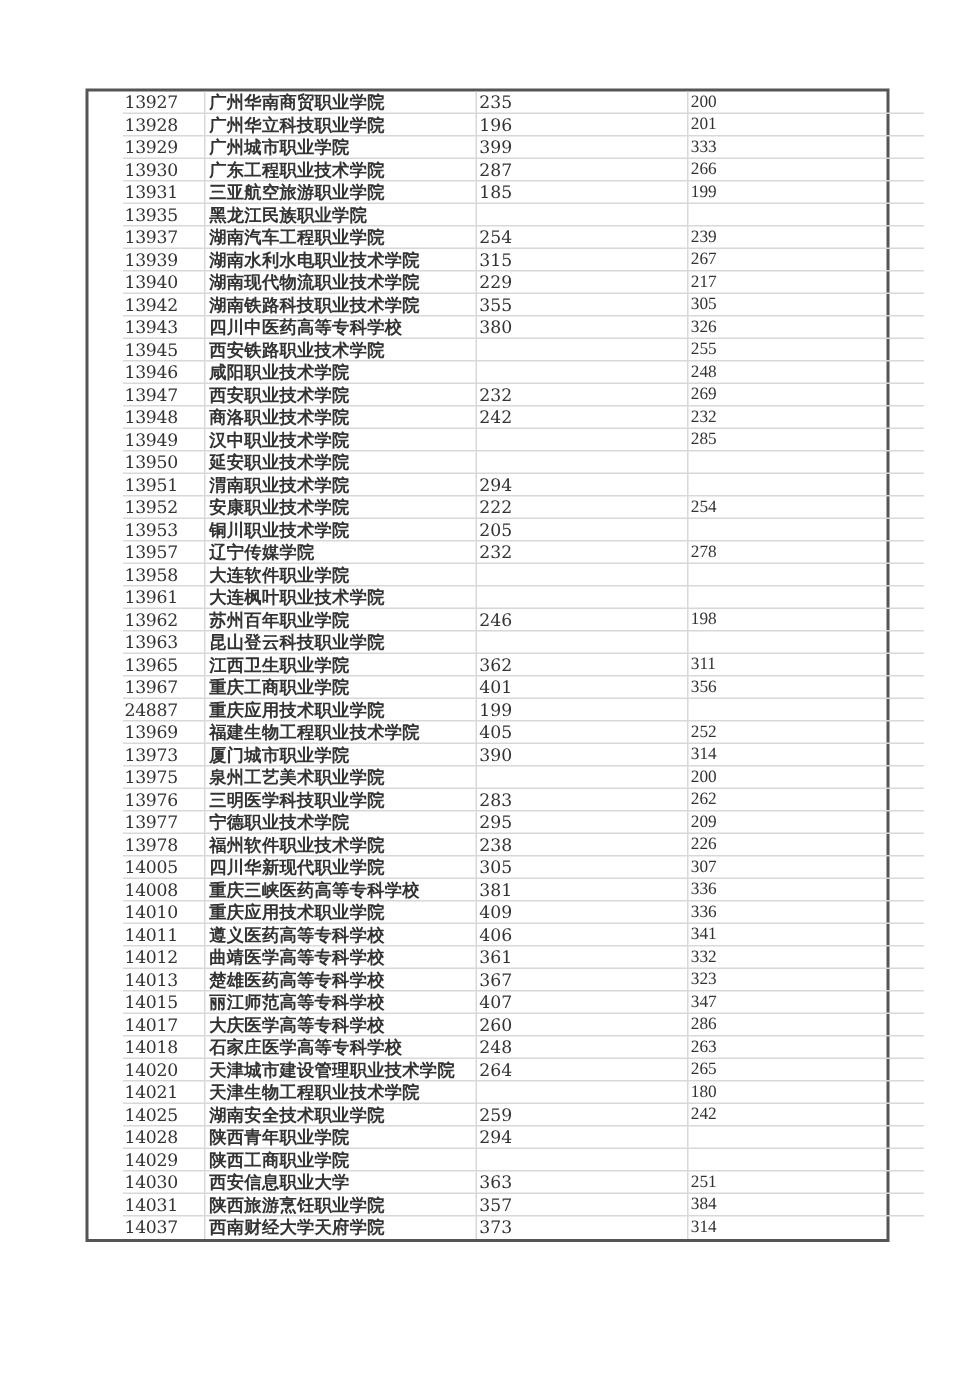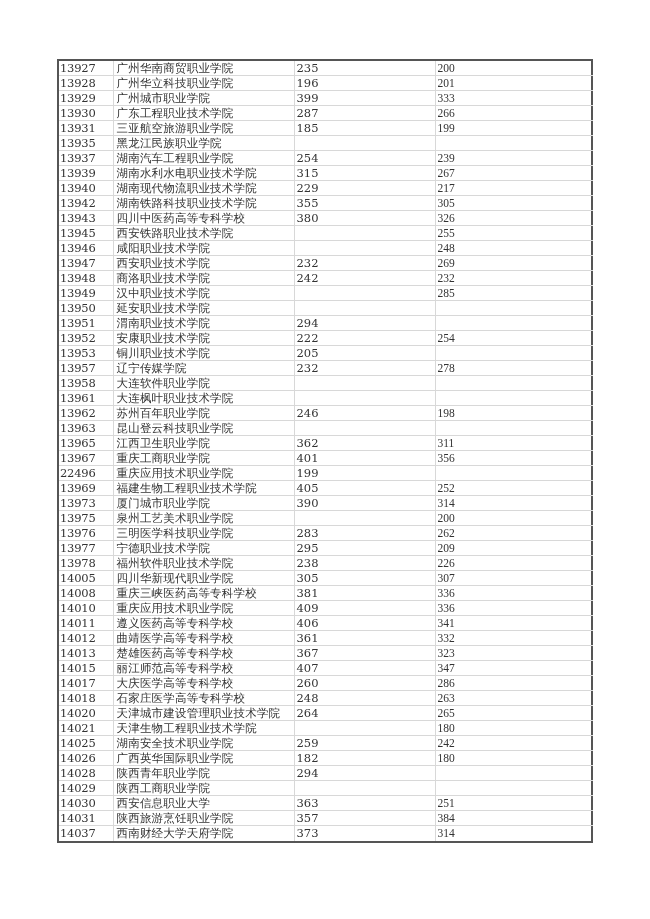--- a/index.html
+++ b/index.html
@@ -12,38 +12,39 @@
     border-collapse: collapse;
     box-sizing: border-box;
   }
   table.grid {
     border-collapse: collapse;
     width: 100%;
     table-layout: fixed;
     font-family: "DejaVu Serif", "Liberation Serif", serif;
     font-size: 11.5px;
     color: #333;
+    margin-left: 23px;
   }
   table.grid col.c-code { width: 54px; }
   table.grid col.c-name { width: 181px; }
   table.grid col.c-s1 { width: 141px; }
   table.grid col.c-s2 { width: 158px; }
   table.grid td {
     height: 14.8px;
     padding: 0 0 0 2px;
     line-height: 14px;
     border-bottom: 1px solid #d8d8d8;
     border-right: 1px solid #d8d8d8;
     white-space: nowrap;
     overflow: hidden;
     vertical-align: middle;
     box-sizing: border-box;
   }
   table.grid td.code { padding-left: 1px; letter-spacing: -0.2px; }
-  table.grid td.name { padding-left: 3px; letter-spacing: 0.2px; }
+  table.grid td.name { padding-left: 3px; letter-spacing: 0.2px; font-weight: bold; }
   table.grid td.s2 { border-right: none; font-family: Liberation Serif, serif; }
   table.grid tr:last-child td { border-bottom: none; }
 </style>
 </head>
 <body>
 
 <div class="sheet">
   <table class="grid">
     <colgroup>
       <col class="c-code">
@@ -208,21 +209,21 @@
           <td class="s1">362</td>
           <td class="s2">311</td>
         </tr>
         <tr>
           <td class="code">13967</td>
           <td class="name">重庆工商职业学院</td>
           <td class="s1">401</td>
           <td class="s2">356</td>
         </tr>
         <tr>
-          <td class="code">22496</td>
+          <td class="code">24887</td>
           <td class="name">重庆应用技术职业学院</td>
           <td class="s1">199</td>
           <td class="s2"></td>
         </tr>
         <tr>
           <td class="code">13969</td>
           <td class="name">福建生物工程职业技术学院</td>
           <td class="s1">405</td>
           <td class="s2">252</td>
         </tr>
@@ -320,26 +321,20 @@
           <td class="code">14021</td>
           <td class="name">天津生物工程职业技术学院</td>
           <td class="s1"></td>
           <td class="s2">180</td>
         </tr>
         <tr>
           <td class="code">14025</td>
           <td class="name">湖南安全技术职业学院</td>
           <td class="s1">259</td>
           <td class="s2">242</td>
-        </tr>
-        <tr>
-          <td class="code">14026</td>
-          <td class="name">广西英华国际职业学院</td>
-          <td class="s1">182</td>
-          <td class="s2">180</td>
         </tr>
         <tr>
           <td class="code">14028</td>
           <td class="name">陕西青年职业学院</td>
           <td class="s1">294</td>
           <td class="s2"></td>
         </tr>
         <tr>
           <td class="code">14029</td>
           <td class="name">陕西工商职业学院</td>

